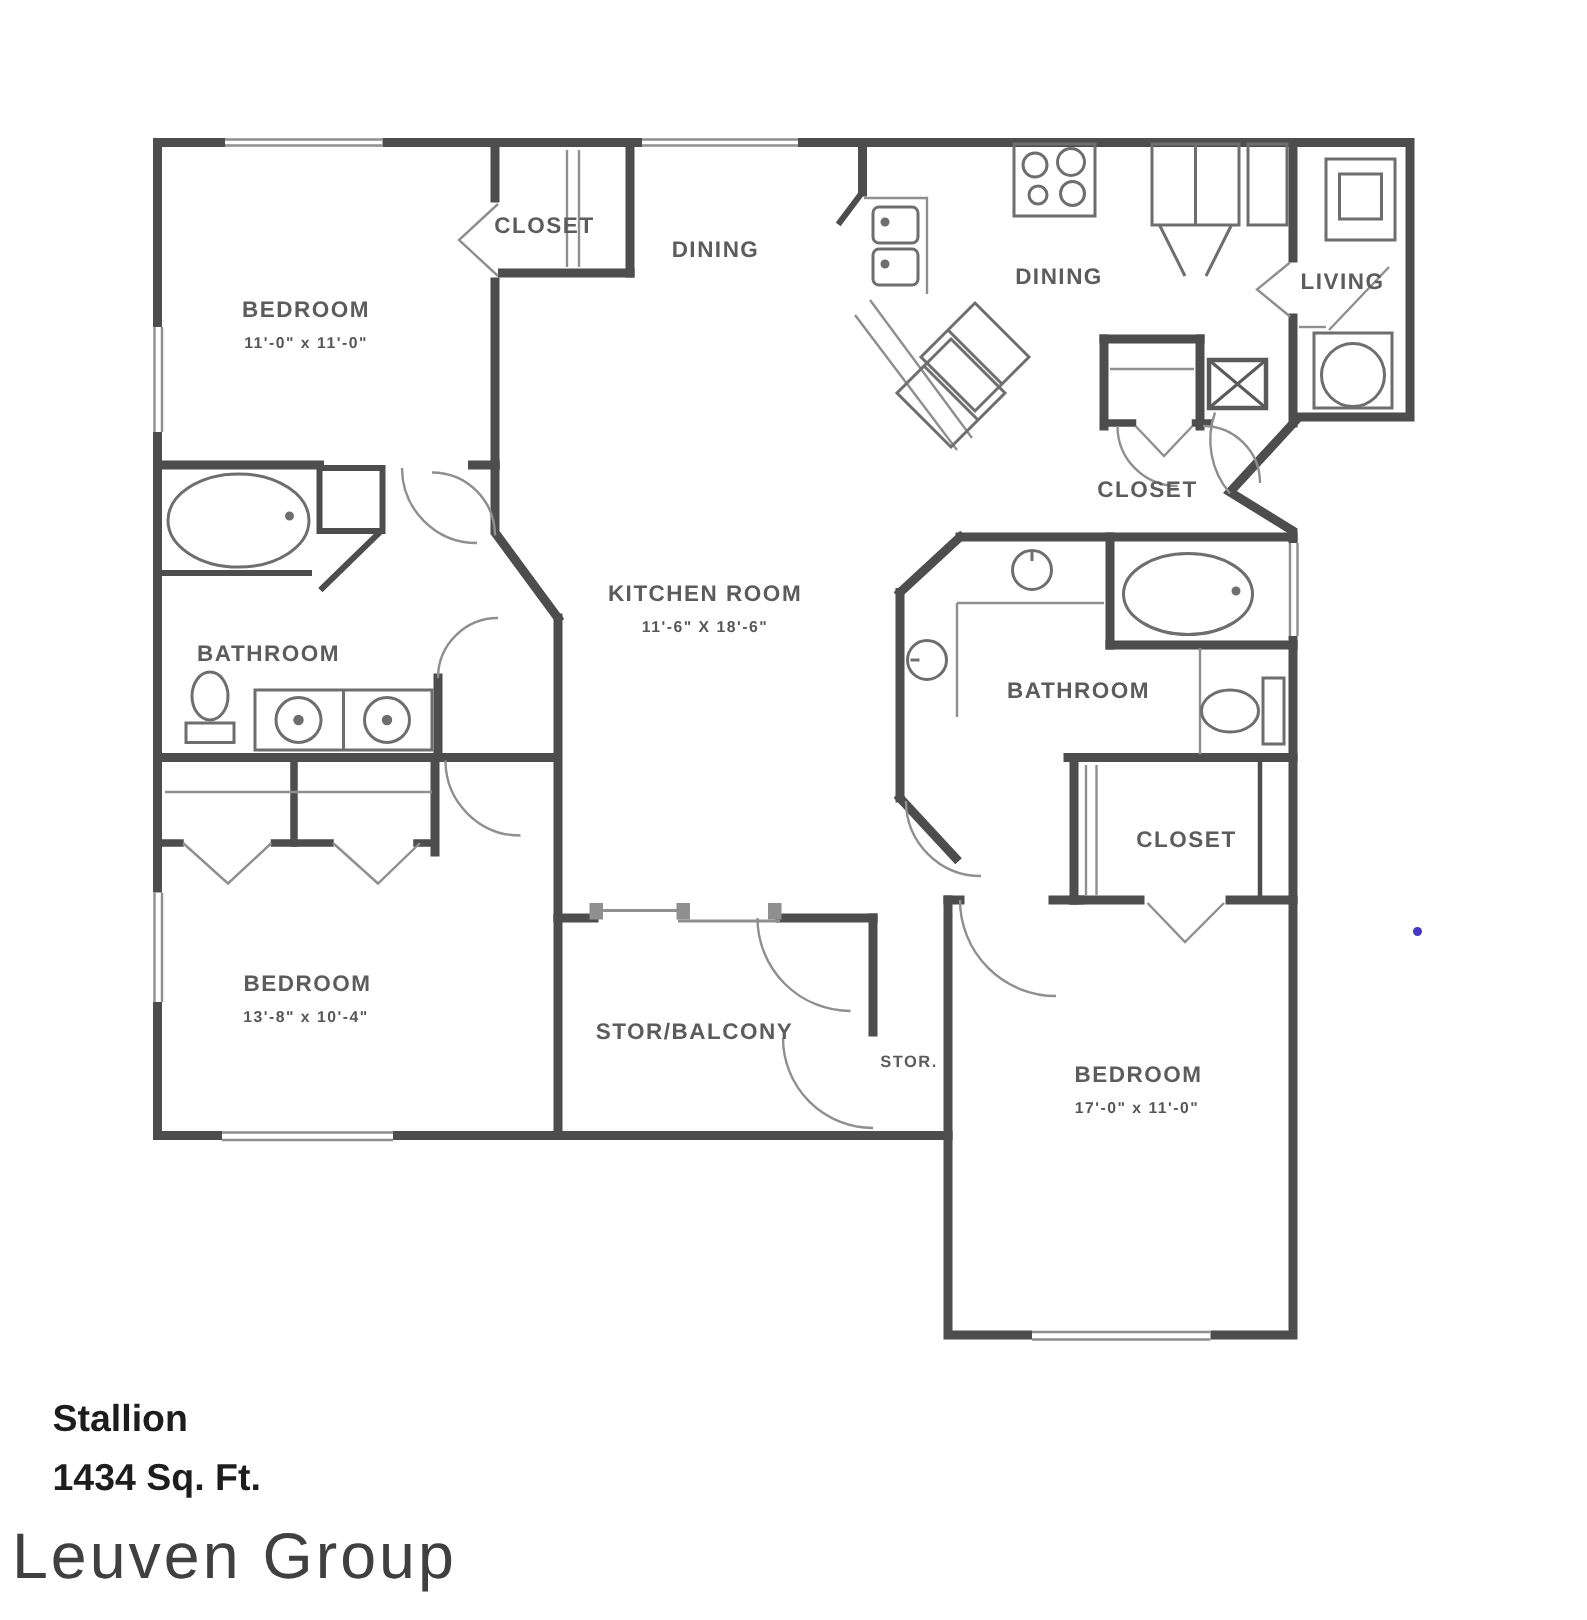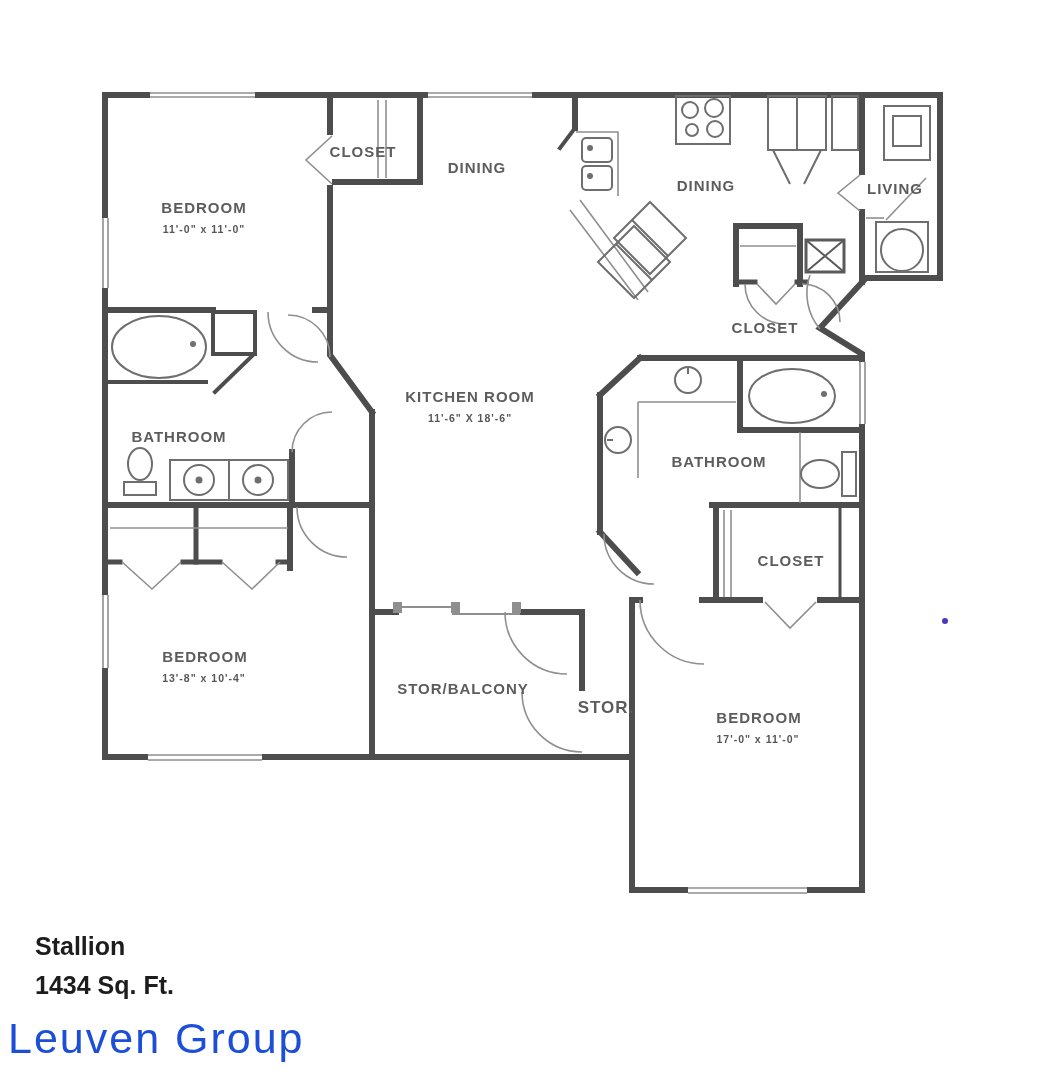--- a/index.html
+++ b/index.html
@@ -3,24 +3,24 @@
 <meta charset="utf-8">
 <style>
   html,body{margin:0;padding:0;background:#ffffff;}
   .page{position:relative;width:1058px;height:1080px;background:#ffffff;overflow:hidden;
         font-family:"Liberation Sans", sans-serif;}
   svg{position:absolute;left:0;top:0;}
   .room-label{position:absolute;transform:translate(-50%,-50%);color:#5c5c5c;
         font-size:15px;letter-spacing:1px;white-space:nowrap;font-weight:700;}
   .room-dims{position:absolute;transform:translate(-50%,-50%);color:#565656;
         font-size:10.5px;letter-spacing:1px;white-space:nowrap;font-weight:700;}
-  .small-label{font-size:17px;}
+  .small-label{font-size:11px;}
   .plan-title{position:absolute;left:0;width:1058px;text-align:left;color:#1d1d1d;
         font-size:25px;font-weight:700;margin-left:35px;}
-  .watermark{position:absolute;left:8px;top:1014px;color:#1d4ed8;font-size:43px;
+  .watermark{position:absolute;left:8px;top:1014px;color:#404040;font-size:43px;
         letter-spacing:2px;text-shadow:1px 1px 0 #ffffff;font-weight:400;}
 </style>
 </head>
 <body>
 
 <div class="page">
 
   <svg width="1058" height="1080" viewBox="0 0 1058 1080">
 
     <g stroke="#4d4d4d" stroke-width="6" fill="none" stroke-linecap="square">

